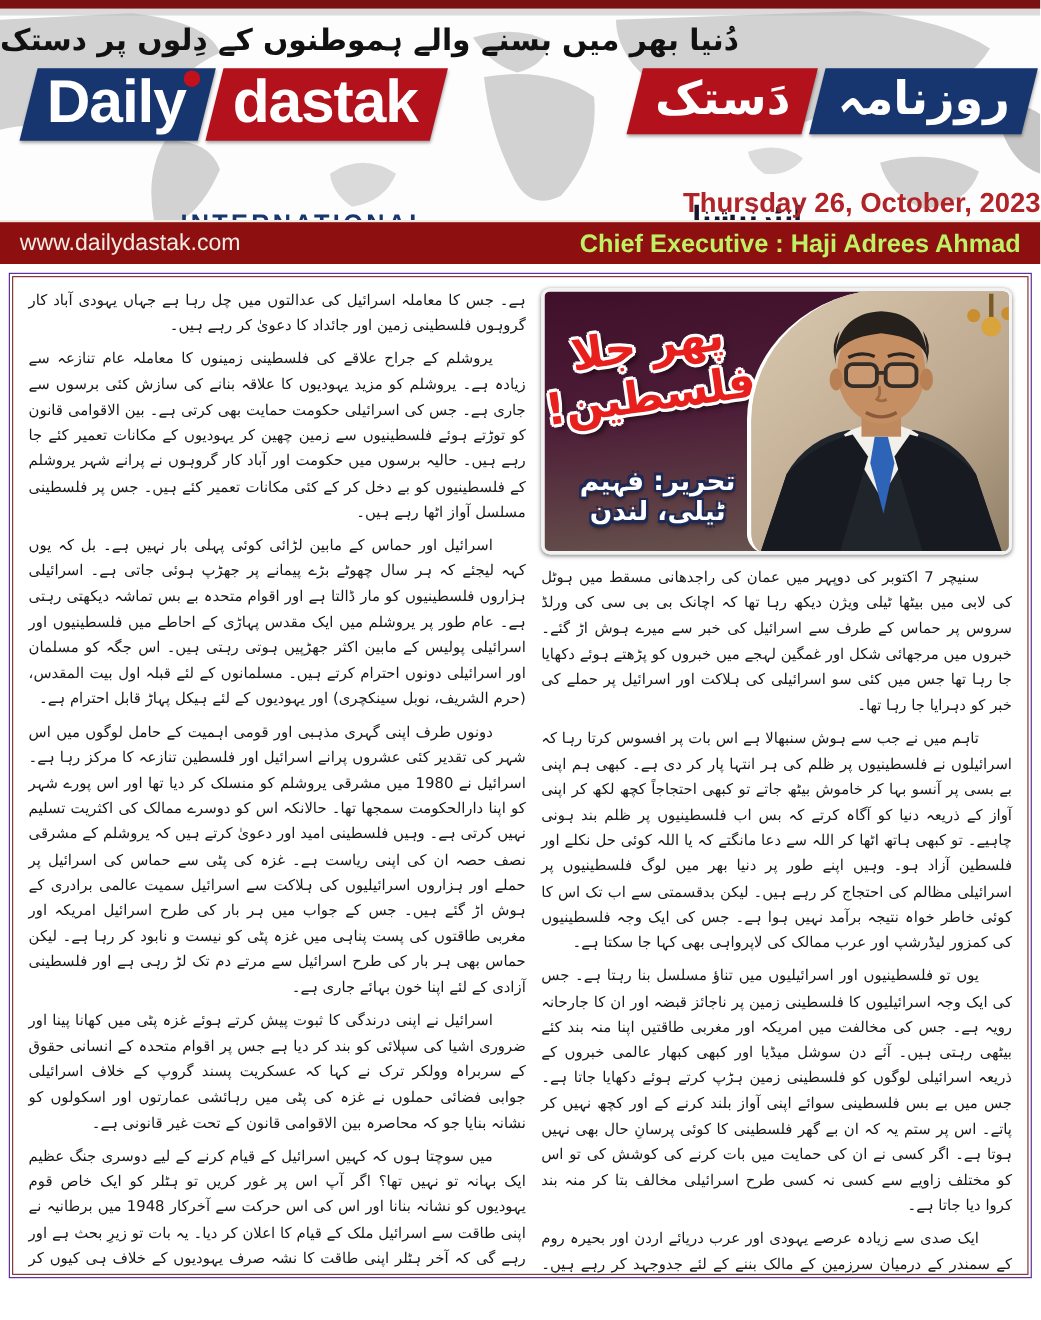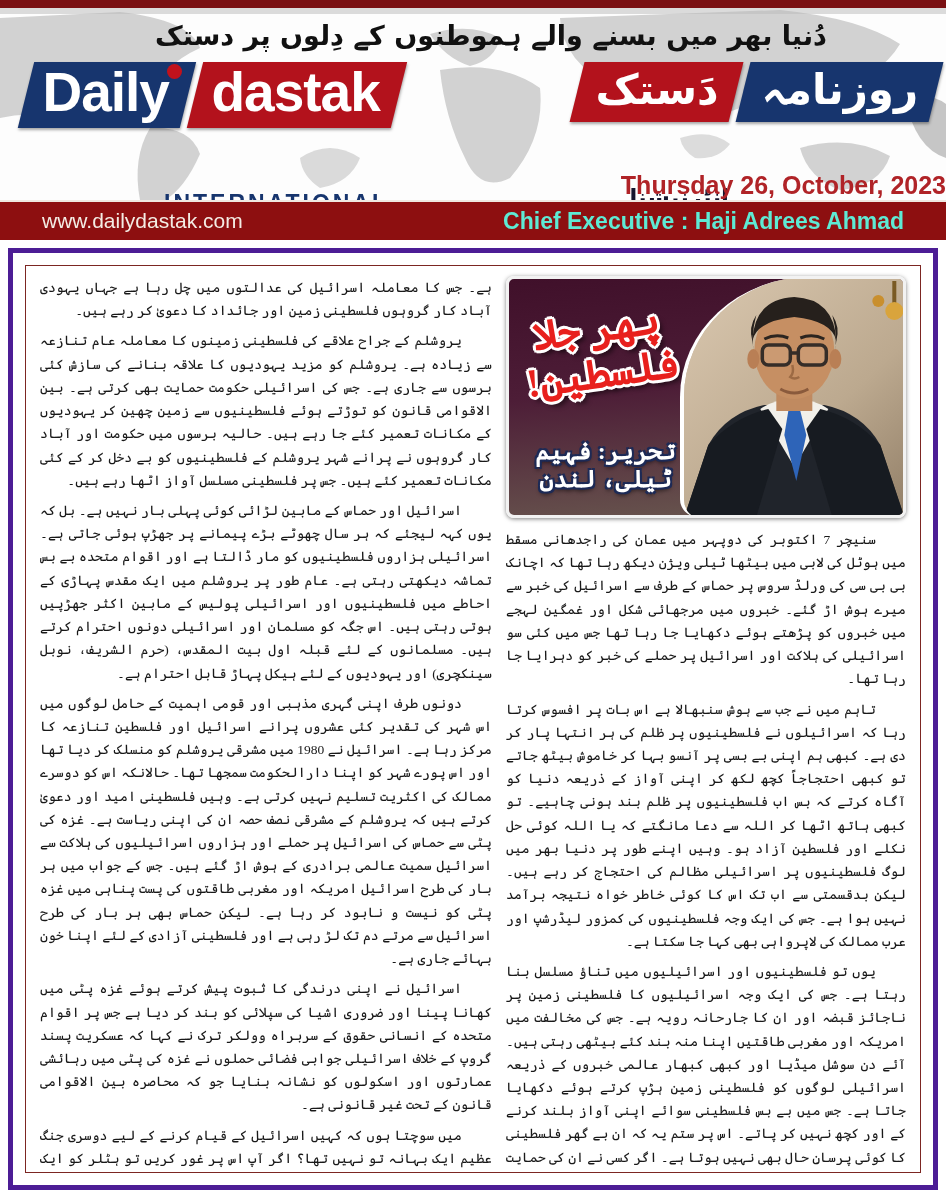--- a/index.html
+++ b/index.html
@@ -3,22 +3,22 @@
 <meta charset="utf-8">
 <style>
   html,body{margin:0;padding:0;background:#fff;}
   .page{position:relative;width:946px;height:1200px;background:#fff;overflow:hidden;
         font-family:"DejaVu Sans",sans-serif;}
   
   .top-strip{height:8px;background:#7a1012;}
   
   .masthead{position:relative;height:192px;background:#fdfdfd;overflow:hidden;}
   .map-svg{position:absolute;left:0;top:0;width:100%;height:100%;}
-  .tagline{position:absolute;top:12px;left:0;right:0;text-align:center;
-           font-size:27px;font-weight:bold;color:#111;direction:rtl;padding-left:36px;}
+  .tagline{position:absolute;top:12px;left:0;right:0;text-align:left;
+           font-size:27px;font-weight:bold;color:#111;direction:rtl;}
   
   .logo-en{position:absolute;left:26px;top:54px;display:flex;}
   .lbox{transform:skewX(-14deg);padding:2px 20px 6px 16px;box-shadow:1px 2px 3px rgba(0,0,0,.35);}
   .lbox span{display:inline-block;transform:skewX(14deg);color:#fff;font-weight:bold;
              font-size:55px;line-height:1.05;font-family:"Liberation Sans",sans-serif;letter-spacing:-1px;}
   .box-daily{background:#17356e;}
   .box-dastak{background:#b3121c;margin-left:7px;}
   .i-dot{position:absolute;left:141px;top:2px;width:15px;height:15px;border-radius:50%;background:#c1121c;}
   .intl-en{position:absolute;left:138px;top:128px;color:#17356e;font-weight:bold;
            font-size:23px;letter-spacing:3px;font-family:"Liberation Sans",sans-serif;}
@@ -28,25 +28,25 @@
   .ubox span{display:inline-block;transform:skewX(14deg);color:#fff;font-weight:bold;
              font-size:42px;line-height:1.15;direction:rtl;}
   .box-dastak-ur{background:#b3121c;}
   .box-roznama{background:#17356e;margin-left:7px;}
   .intl-ur{position:absolute;right:207px;top:122px;color:#15152e;font-weight:bold;
            font-size:23px;direction:rtl;margin-left:20px;}
   .date-line{position:absolute;left:0;right:0;bottom:0;text-align:right;color:#b02327;
              font-weight:bold;font-size:25px;font-family:"Liberation Sans",sans-serif;}
   
   .contact-bar{height:38px;background:#8d0f10;border-top:2px solid #efe8e0;display:flex;
-               align-items:center;justify-content:space-between;padding:0 42px;
+               align-items:center;justify-content:space-between;padding:0 18px;
                color:#f4ece4;font-family:"Liberation Sans",sans-serif;font-size:21px;}
-  .contact-bar .ce{font-weight:bold;font-size:23px;color:#5eead4;}
+  .contact-bar .ce{font-weight:bold;font-size:23px;color:#bef264;}
   
-  .frame{margin:8px 8px 0 8px;border:5px solid #4c1d95;padding:12px;height:908px;background:#fff;font-family:Liberation Serif, serif;}
+  .frame{margin:8px 8px 0 8px;border:1px solid #4c1d95;padding:2px;height:908px;background:#fff;}
   .frame-inner{border:1px solid #7c2622;height:100%;box-sizing:border-box;
                padding:10px 14px;overflow:hidden;}
   .columns{display:flex;gap:14px;height:100%;}
   .col{flex:none;}
   .col-left{width:452px;}
   .col-right{flex:1;min-width:0;}
   p.upara{margin:0 0 7px 0;direction:rtl;text-align:justify;color:#191919;
           font-size:13.5px;line-height:1.72;text-indent:30px;}
   p.no-indent{text-indent:0;}
   

